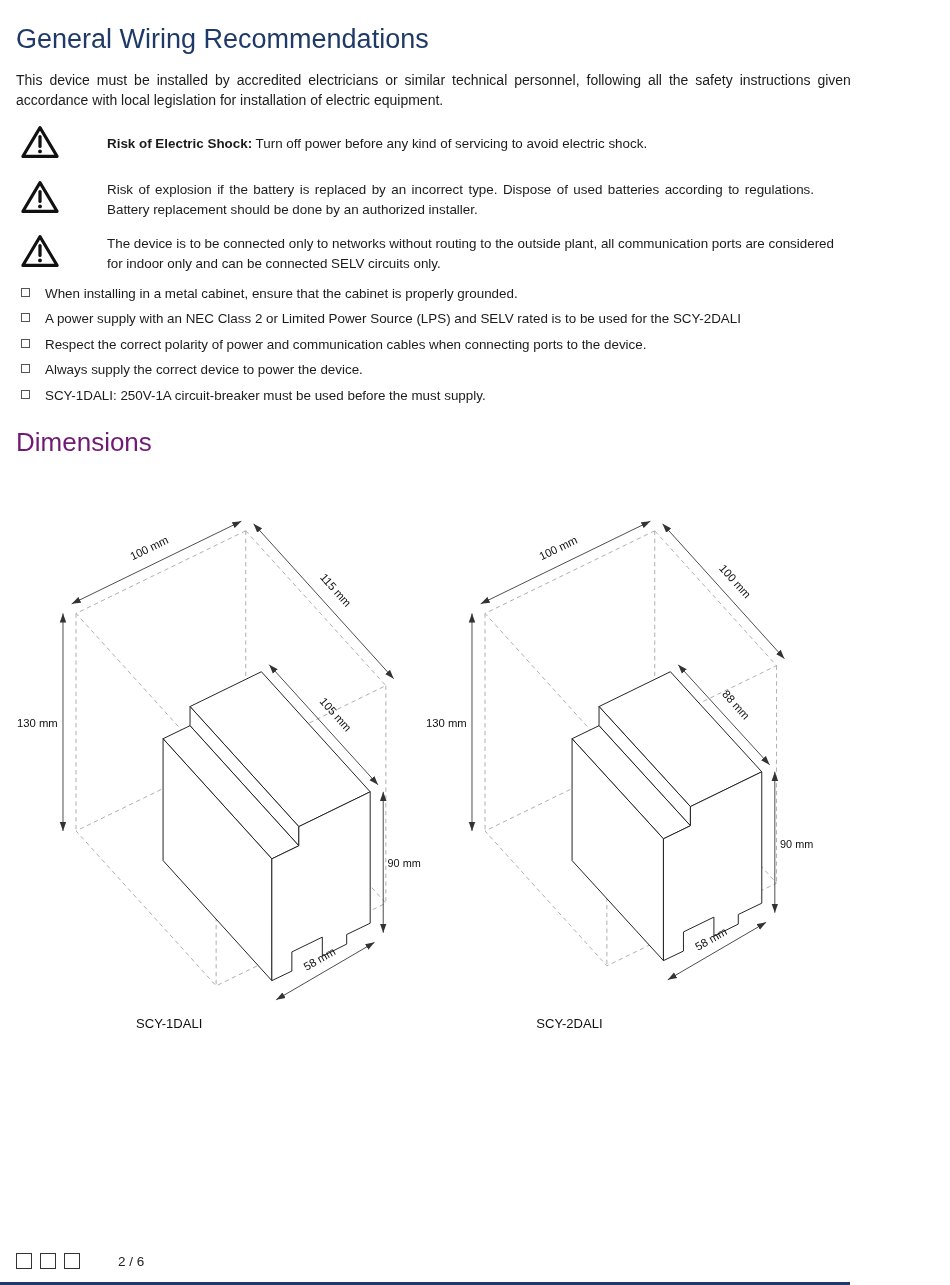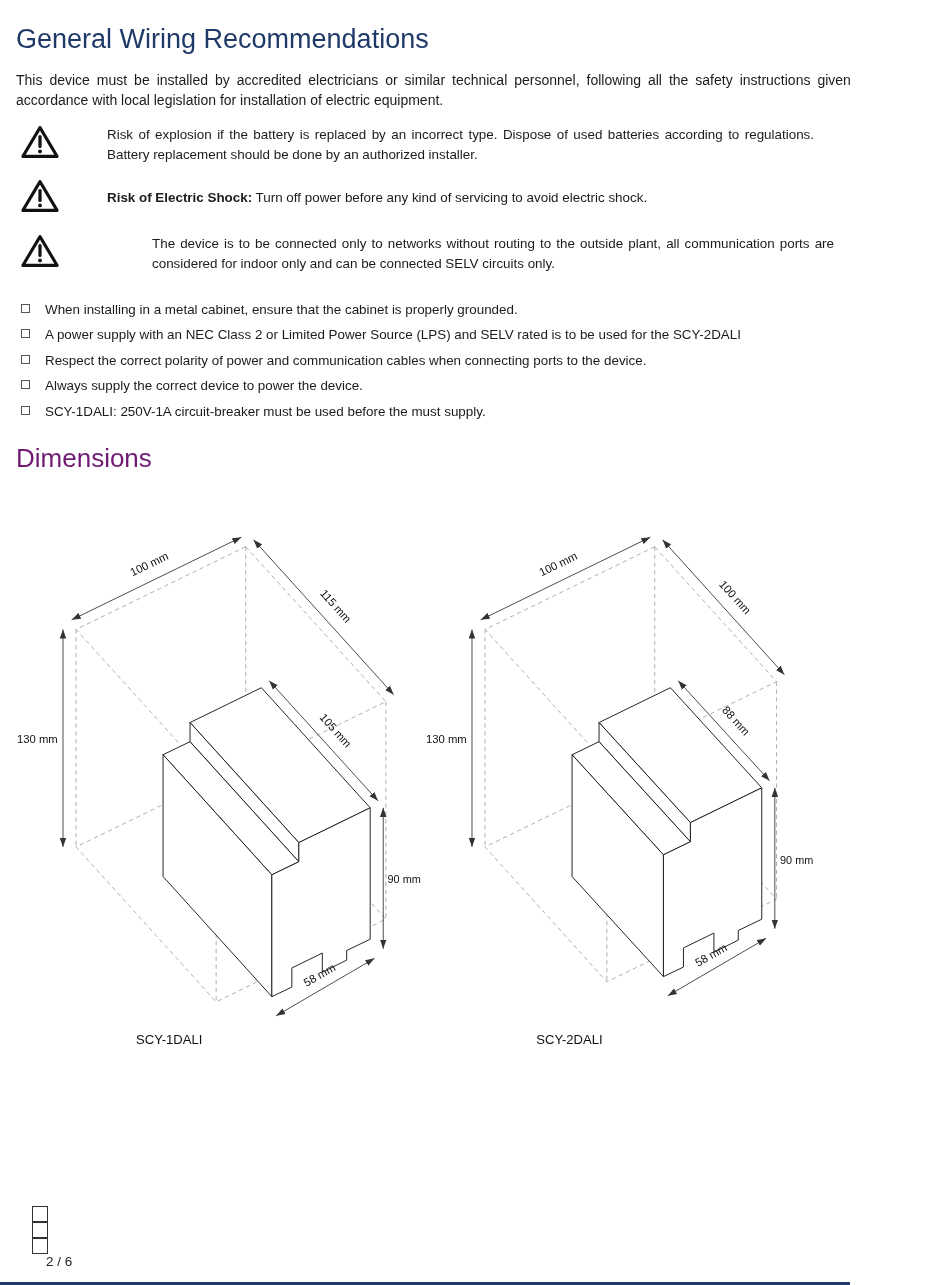--- a/index.html
+++ b/index.html
@@ -7,66 +7,66 @@
   .page {
     width: 850px; height: 1285px; background: #fff; position: relative;
     font-family: "Liberation Sans", sans-serif; color: #1b1b1b; overflow: hidden;
   }
   .content { padding: 24px 16px 0 16px; }
   h1 { font-size: 27px; font-weight: 400; color: #1f3a68; margin-bottom: 15px; }
   .intro { font-size: 14px; line-height: 1.45; text-align: justify; margin-bottom: 13px; width: 918px; }
   .warning { display: flex; align-items: flex-start; padding-left: 4px; }
   .warning.first { align-items: center; margin-bottom: 15px; }
   .warning.mid { margin-bottom: 13px; }
-  .warning.last { margin-bottom: 26px; gap: 45px; }
+  .warning.last { margin-bottom: 10px; }
   .wicon { width: 40px; flex: none; margin-right: 47px; }
   .wtext { font-size: 13.4px; line-height: 1.5; text-align: justify; width: 812px; margin-top: 1px; }
   .wtext.narrow { width: 707px; }
   .checklist { list-style: none; padding-left: 5px; margin-top: 4px; }
   .checklist li { display: flex; gap: 15px; font-size: 13.4px; line-height: 1.45; margin-bottom: 6px; }
   .cbox { width: 9px; height: 9px; border: 1.2px solid #555; flex: none; margin-top: 4px; background: #fff; }
   h2 { font-size: 26px; font-weight: 400; color: #701a75; margin: 22px 0 2px 0; }
   .figs { display: flex; margin-top: 6px; }
   .figs svg { display: block; }
   svg text { font-family: "Liberation Sans", sans-serif; fill: #111; }
-  .footer { position: absolute; left: 16px; bottom: 16px; display: flex; align-items: center; flex-direction: column; }
+  .footer { position: absolute; left: 16px; bottom: 16px; display: flex; align-items: center; }
   .fsq { width: 16px; height: 16px; border: 1.6px solid #333; margin-right: 8px; background: #fff; }
   .pageno { font-size: 13.5px; margin-left: 30px; color: #222; }
   .bottom-rule { position: absolute; left: 0; bottom: 0; width: 100%; height: 3px; background: #1f3a68; }
 </style>
 </head>
 <body>
 
 <div class="page">
   <div class="content">
 
     <h1>General Wiring Recommendations</h1>
 
     <p class="intro">This device must be installed by accredited electricians or similar technical personnel, following all the safety instructions given here and in accordance with local legislation for installation of electric equipment.</p>
 
+    <div class="warning first">
+      <span class="wicon">
+        <svg viewBox="0 0 44 40" width="40" height="36">
+          <path d="M22 4 L41 36 H3 Z" fill="none" stroke="#111" stroke-width="3.4" stroke-linejoin="round"></path>
+          <path d="M22 14 L22 25" stroke="#111" stroke-width="3.6" stroke-linecap="round"></path>
+          <circle cx="22" cy="30.5" r="2.1" fill="#111"></circle>
+        </svg>
+      </span>
+      <p class="wtext"><b>Risk of Electric Shock:</b> <span>Turn off power before any kind of servicing to avoid electric shock.</span></p>
+    </div>
+
     <div class="warning mid">
       <span class="wicon">
         <svg viewBox="0 0 44 40" width="40" height="36">
           <path d="M22 4 L41 36 H3 Z" fill="none" stroke="#111" stroke-width="3.4" stroke-linejoin="round"></path>
           <path d="M22 14 L22 25" stroke="#111" stroke-width="3.6" stroke-linecap="round"></path>
           <circle cx="22" cy="30.5" r="2.1" fill="#111"></circle>
         </svg>
       </span>
       <p class="wtext narrow"><b></b> <span>Risk of explosion if the battery is replaced by an incorrect type. Dispose of used batteries according to regulations. Battery replacement should be done by an authorized installer.</span></p>
-    </div>
-
-    <div class="warning first">
-      <span class="wicon">
-        <svg viewBox="0 0 44 40" width="40" height="36">
-          <path d="M22 4 L41 36 H3 Z" fill="none" stroke="#111" stroke-width="3.4" stroke-linejoin="round"></path>
-          <path d="M22 14 L22 25" stroke="#111" stroke-width="3.6" stroke-linecap="round"></path>
-          <circle cx="22" cy="30.5" r="2.1" fill="#111"></circle>
-        </svg>
-      </span>
-      <p class="wtext"><b>Risk of Electric Shock:</b> <span>Turn off power before any kind of servicing to avoid electric shock.</span></p>
     </div>
 
     <div class="warning last">
       <span class="wicon">
         <svg viewBox="0 0 44 40" width="40" height="36">
           <path d="M22 4 L41 36 H3 Z" fill="none" stroke="#111" stroke-width="3.4" stroke-linejoin="round"></path>
           <path d="M22 14 L22 25" stroke="#111" stroke-width="3.6" stroke-linecap="round"></path>
           <circle cx="22" cy="30.5" r="2.1" fill="#111"></circle>
         </svg>
       </span>

